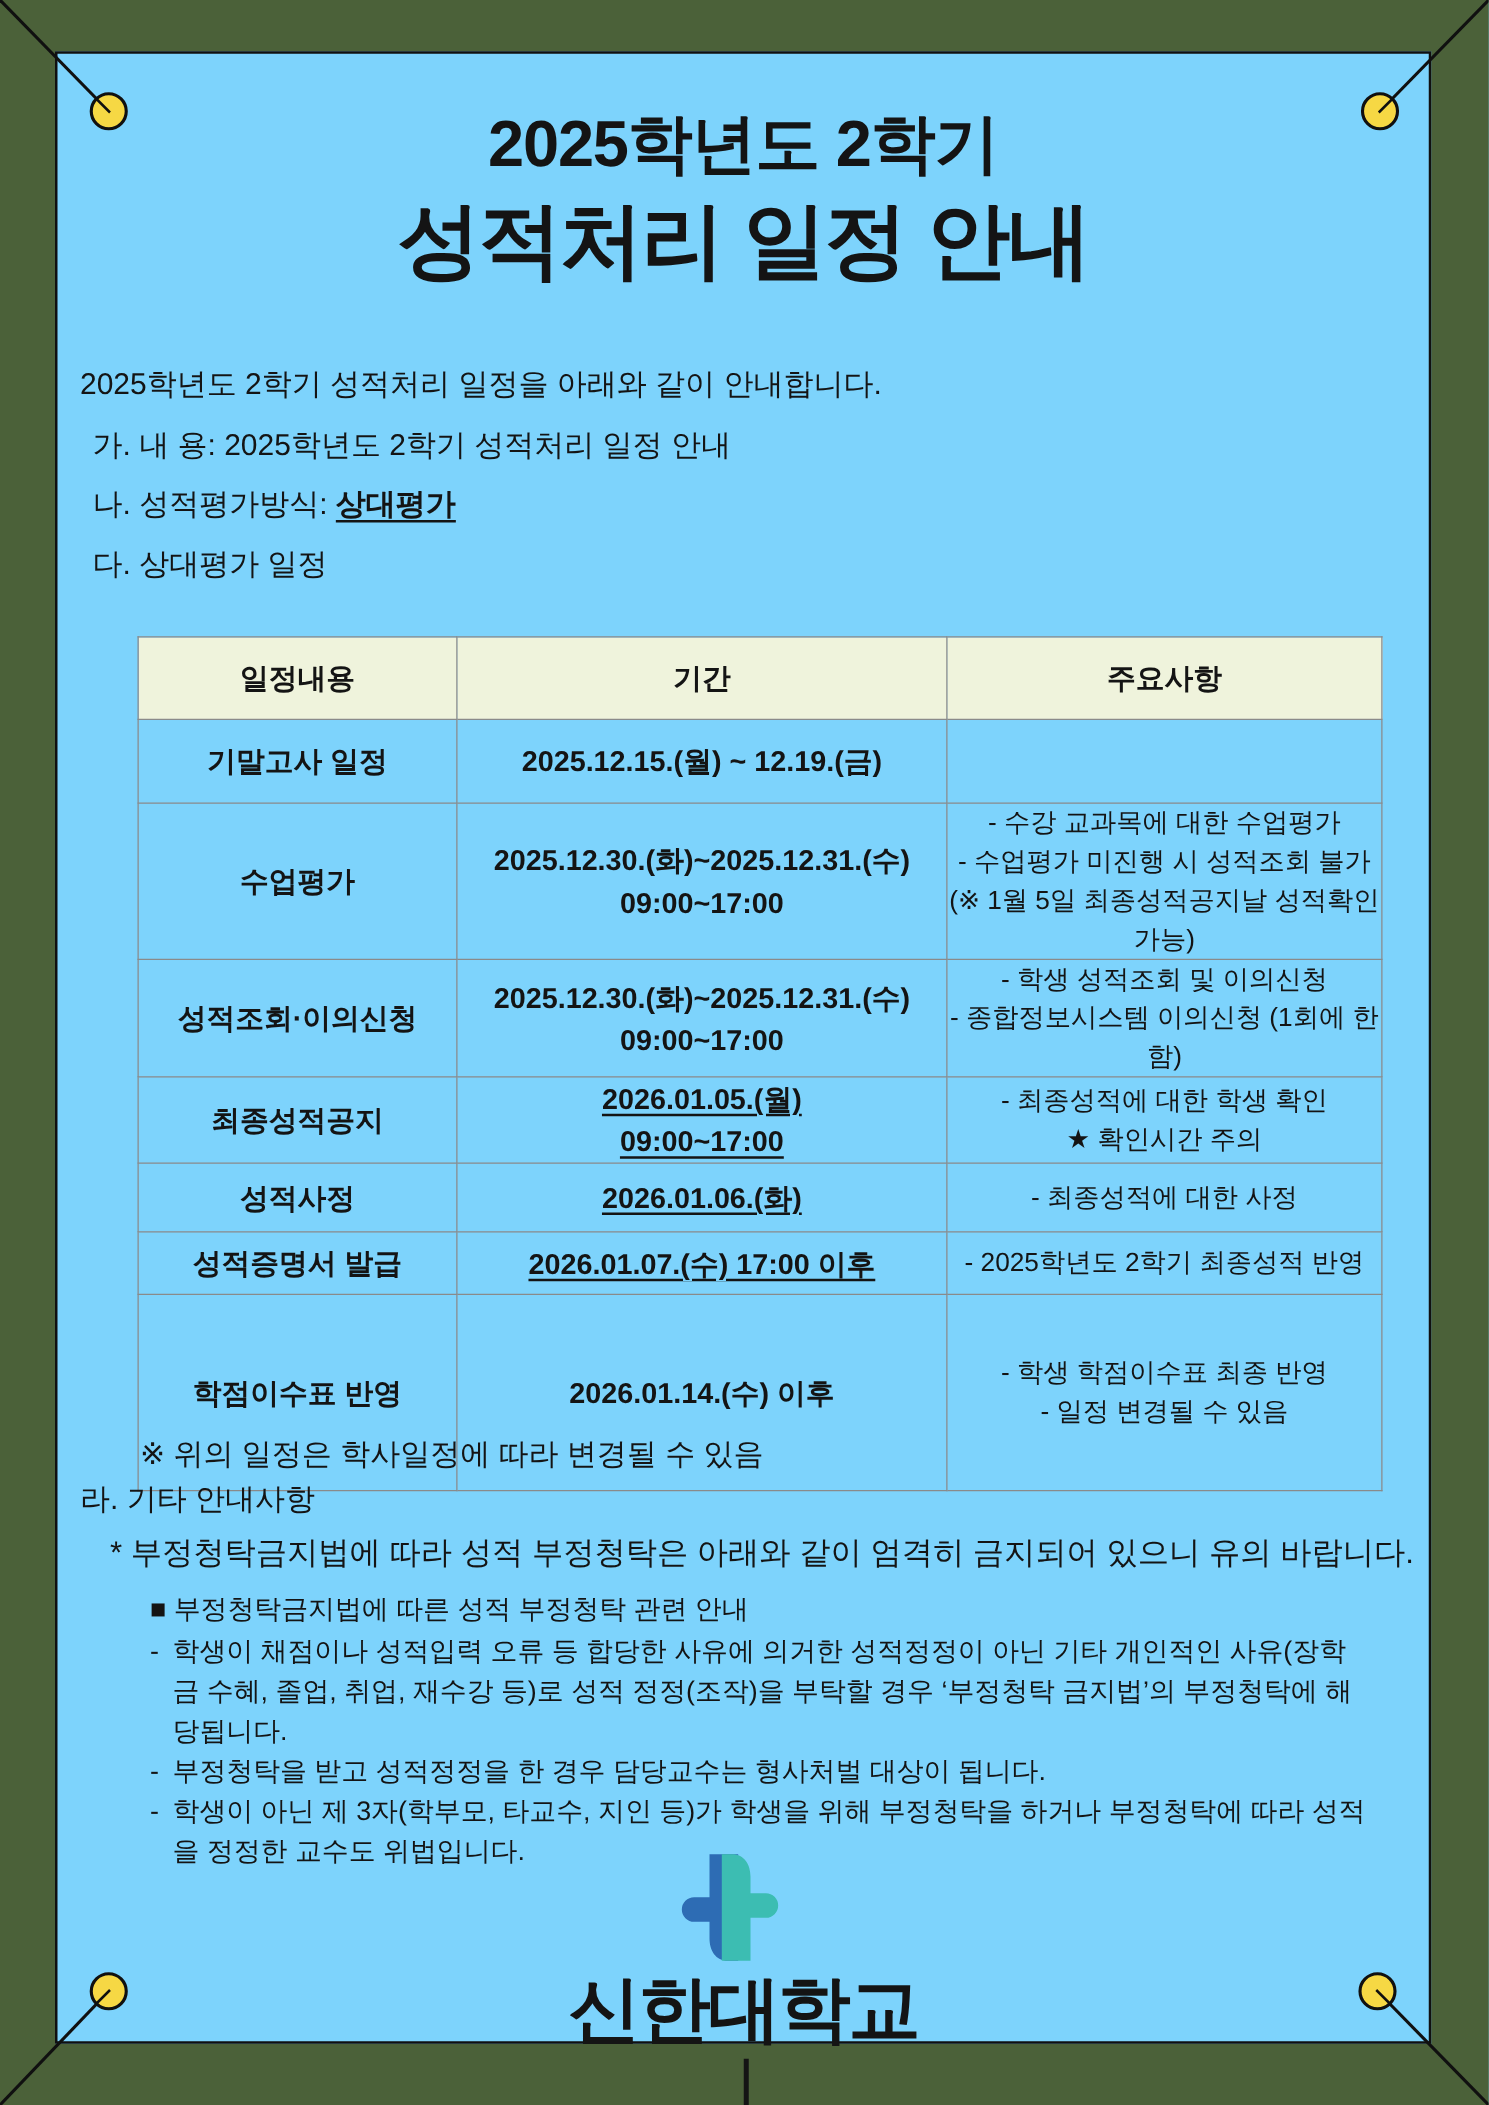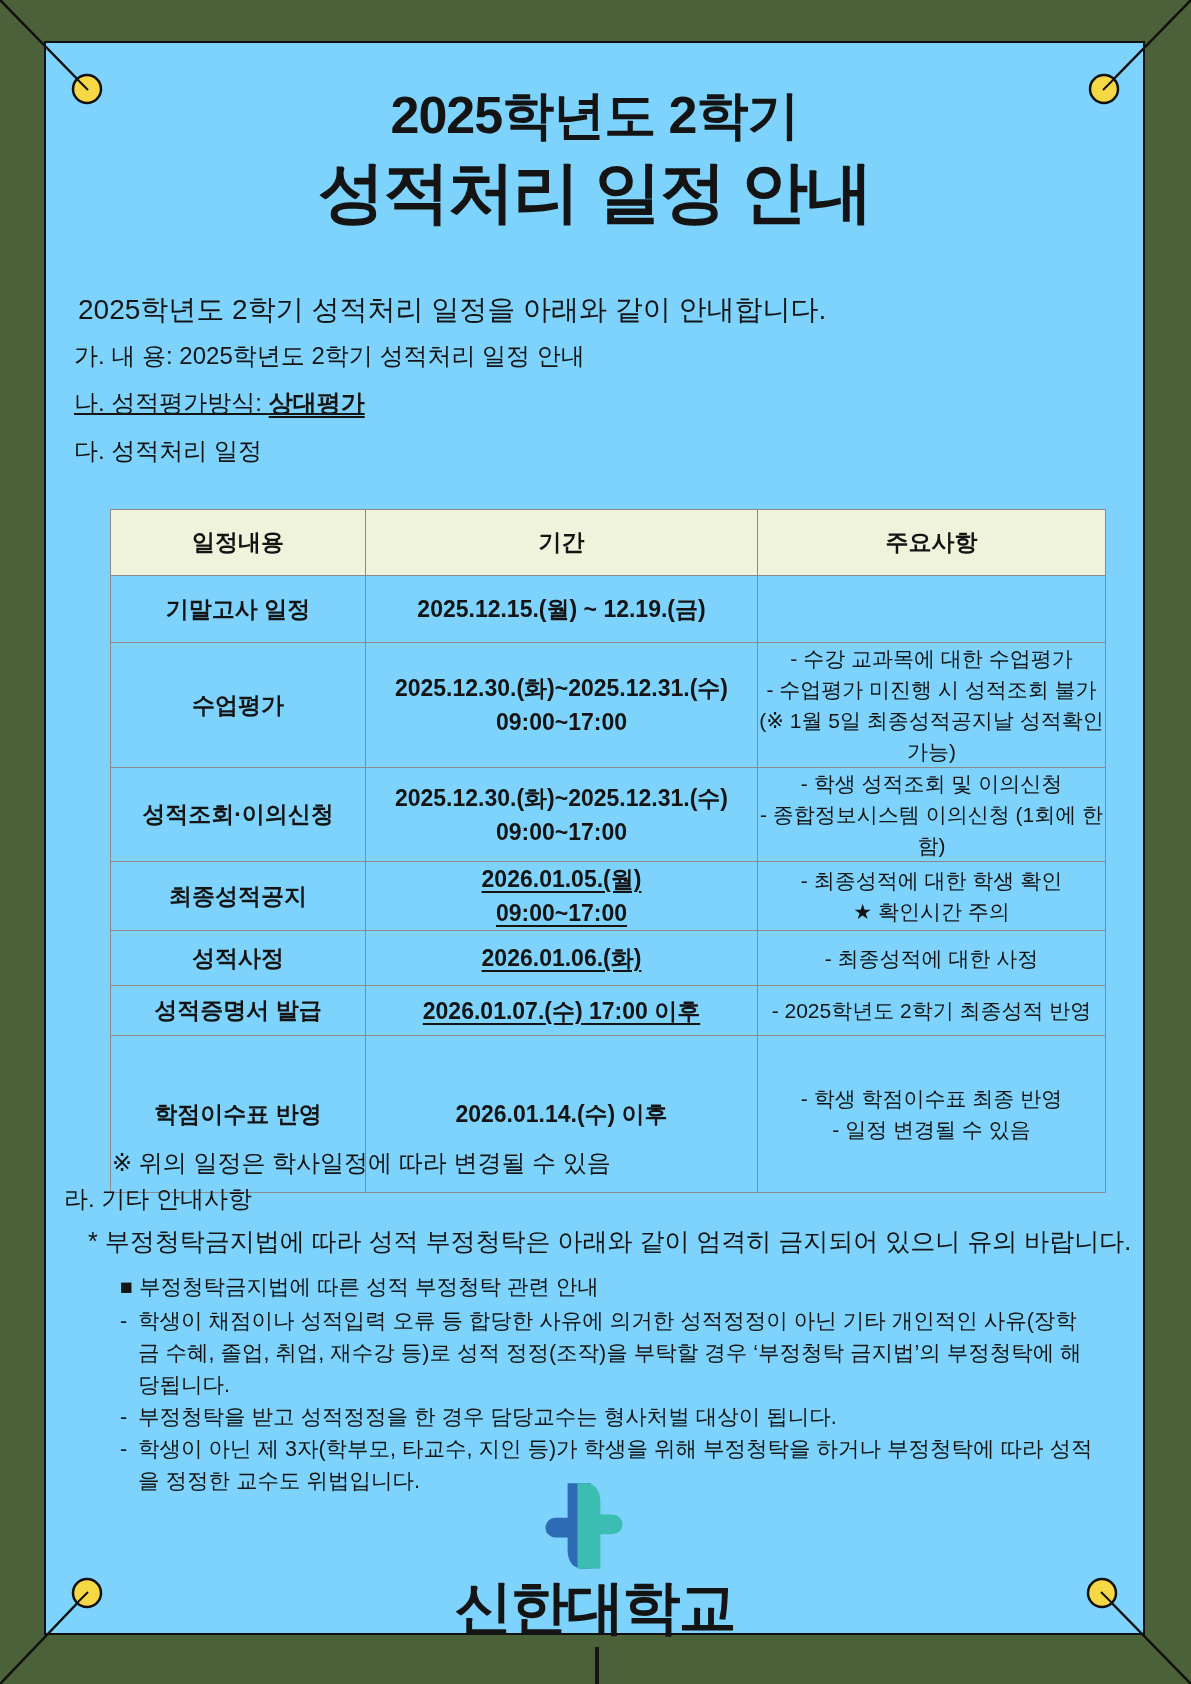--- a/index.html
+++ b/index.html
@@ -13,24 +13,24 @@
     position:absolute;left:44px;top:41px;width:1101px;height:1594px;
     background:#7dd3fc;border:2px solid #101010;box-sizing:border-box;
   }
   .overlay{position:absolute;left:0;top:0;width:1191px;height:1684px;pointer-events:none;z-index:5;}
 
   .title1{position:absolute;left:0;top:38px;width:100%;text-align:center;
     font-size:52px;font-weight:800;letter-spacing:-1px;}
   .title2{position:absolute;left:0;top:104px;width:100%;text-align:center;
     font-size:67px;font-weight:800;letter-spacing:-2px;}
 
-  .intro{position:absolute;left:32px;top:248px;font-size:28px;}
+  .intro{position:absolute;left:18px;top:248px;font-size:24px;}
   .item{position:absolute;font-size:24px;}
   .item-ga{left:28px;top:297px;}
-  .item-na{left:28px;top:344px;text-decoration:underline;}
+  .item-na{left:28px;top:344px;}
   .item-da{left:28px;top:392px;}
   .item-ra{left:18px;top:1140px;}
   .na-val{font-weight:800;text-decoration:underline;text-underline-offset:5px;text-decoration-thickness:2px;}
 
   table.sched{position:absolute;left:64px;top:466px;width:995px;border-collapse:collapse;table-layout:fixed;}
   table.sched th,table.sched td{border:1.5px solid #8a8a8a;vertical-align:middle;padding:0;}
   table.sched thead tr{height:66px;background:var(--header-bg,#eff3dc);}
   table.sched th{font-size:23px;font-weight:800;text-align:center;}
   tbody tr:nth-child(1){height:67px;}
   tbody tr:nth-child(2){height:102px;}
@@ -63,21 +63,21 @@
 </head>
 <body>
 
 <div class="paper">
   <div class="title1">2025학년도 2학기</div>
   <div class="title2">성적처리 일정 안내</div>
 
   <div class="intro">2025학년도 2학기 성적처리 일정을 아래와 같이 안내합니다.</div>
   <div class="item item-ga">가. 내 용: 2025학년도 2학기 성적처리 일정 안내</div>
   <div class="item item-na"><span>나. 성적평가방식: </span><span class="na-val">상대평가</span></div>
-  <div class="item item-da">다. 성적처리 일정</div>
+  <div class="item item-da">다. 상대평가 일정</div>
 
   <table class="sched">
     <colgroup>
         <col style="width:255px">
         <col style="width:392px">
         <col style="width:348px">
       </colgroup>
     <thead>
       <tr>
         <th>일정내용</th>

